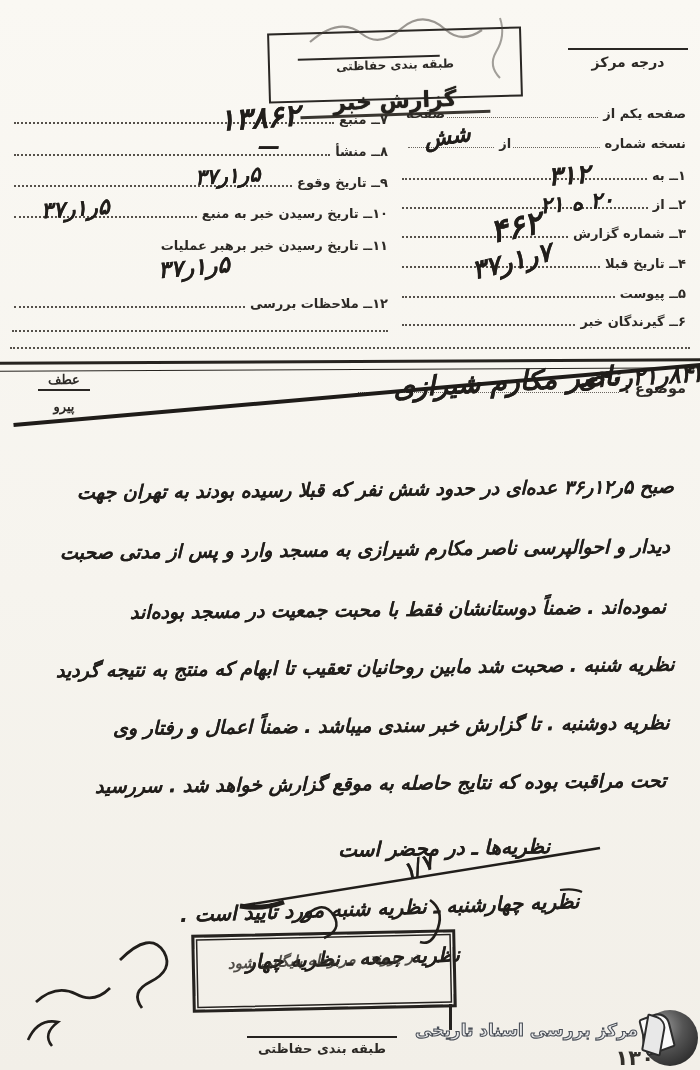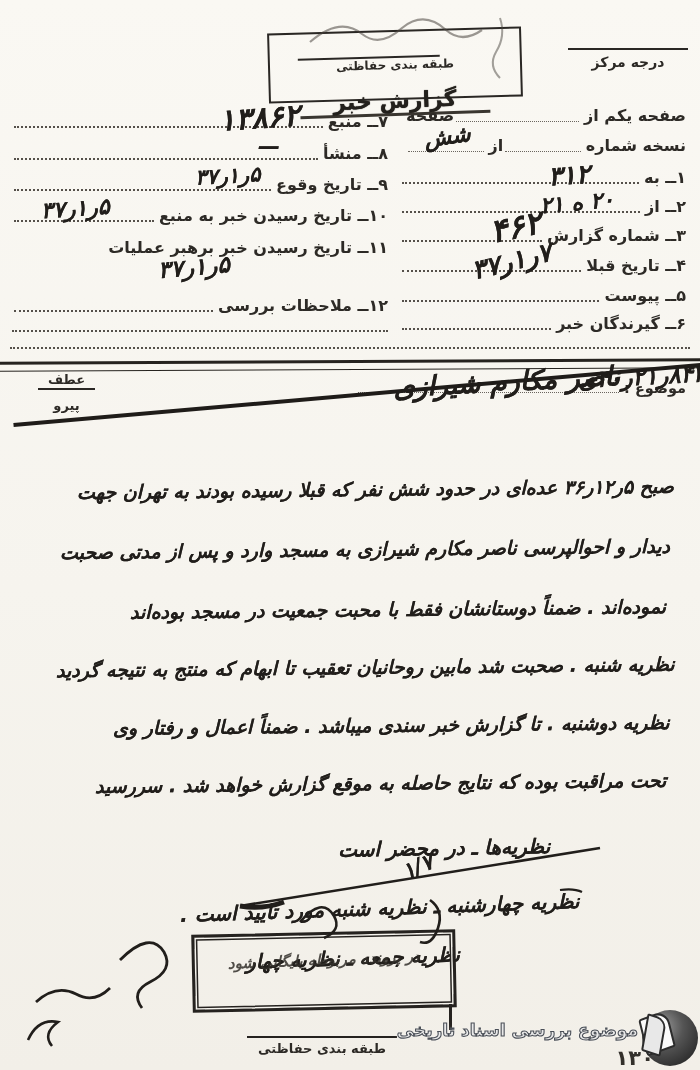--- a/index.html
+++ b/index.html
@@ -9,21 +9,21 @@
   }
   #page{
     position:relative;
     width:700px;height:1070px;
     margin:0 auto;
     background:linear-gradient(180deg,#faf8f3 0%,#f6f4ee 55%,#f2efe8 100%);
     overflow:hidden;
     color:#2d2a26;
   }
   .row{position:absolute;display:flex;align-items:flex-end;direction:rtl;}
-  .row .lbl{white-space:nowrap;font-weight:700;font-size:16px;}
+  .row .lbl{white-space:nowrap;font-weight:700;font-size:13px;}
   .leader{flex:1;border-bottom:2px dotted #55504a;margin:0 5px 3px 2px;min-width:10px;}
   .leader.thin{border-bottom:1.6px dotted #6a655e;}
   
   .hw{
     position:absolute;
     font-family:"DejaVu Sans", sans-serif;
     font-style:italic;font-weight:700;
     color:#211e1b;
     text-shadow:0 0 .6px rgba(20,17,14,.8);
     white-space:nowrap;
@@ -54,21 +54,21 @@
   }
   #urgency{
     position:absolute;right:12px;top:48px;width:120px;text-align:center;
     font-size:14px;font-weight:700;border-top:2.5px solid #2a2724;padding-top:4px;
   }
   
   .dotline{position:absolute;border-top:2px dotted #55504a;}
   #heavy-rule{position:absolute;left:0;top:360px;width:700px;height:6px;
     border-top:3px solid #26231f;border-bottom:1.5px solid #26231f;transform:rotate(-.3deg);}
   
-  #reference{position:absolute;left:38px;top:372px;display:flex;align-items:center;direction:rtl;}
+  #reference{position:absolute;left:38px;top:372px;display:flex;align-items:center;direction:rtl;font-family:Liberation Serif, serif;}
   #reference .frac{display:flex;flex-direction:column;align-items:center;font-size:13px;font-weight:700;}
   #reference .frac .top{border-bottom:2px solid #2a2724;padding:0 10px 1px;}
   #reference .frac .bot{padding-top:8px;}
   .strike{position:relative;}
   .strike:after{content:"";position:absolute;left:-6px;right:-6px;top:55%;
     border-top:4px solid #1f1c19;transform:rotate(-2deg);}
   
   #bottom-stamp{
     position:absolute;left:192px;top:932px;width:258px;height:72px;
     border:3px solid #25221f;box-shadow:inset 0 0 0 1.5px #f6f4ee, inset 0 0 0 3px #25221f;
@@ -254,21 +254,21 @@
   <div id="stamp-tail"></div>
 
   <div id="bottom-class">
     <div class="line"></div>
     <div class="txt">طبقه بندی حفاظتی</div>
   </div>
 
   <div id="folio">۱۳۰</div>
 
   <div id="watermark">
-    <div id="wm-fa">موضوع بررسی اسناد تاریخی</div>
+    <div id="wm-fa">مرکز بررسی اسناد تاریخی</div>
     <div id="wm-logo">
       <div class="sphere"></div>
       <div class="page1"></div>
       <div class="page2"></div>
     </div>
   </div>
 
   <svg id="scribbles" width="700" height="1070" viewBox="0 0 700 1070">
 
     <path d="M310 42 q 30 -26 52 -8 q 18 14 40 -6 q 22 -18 44 2 q 16 14 36 0" fill="none" stroke="#4a453f" stroke-width="2.2" opacity="0.55"></path>

